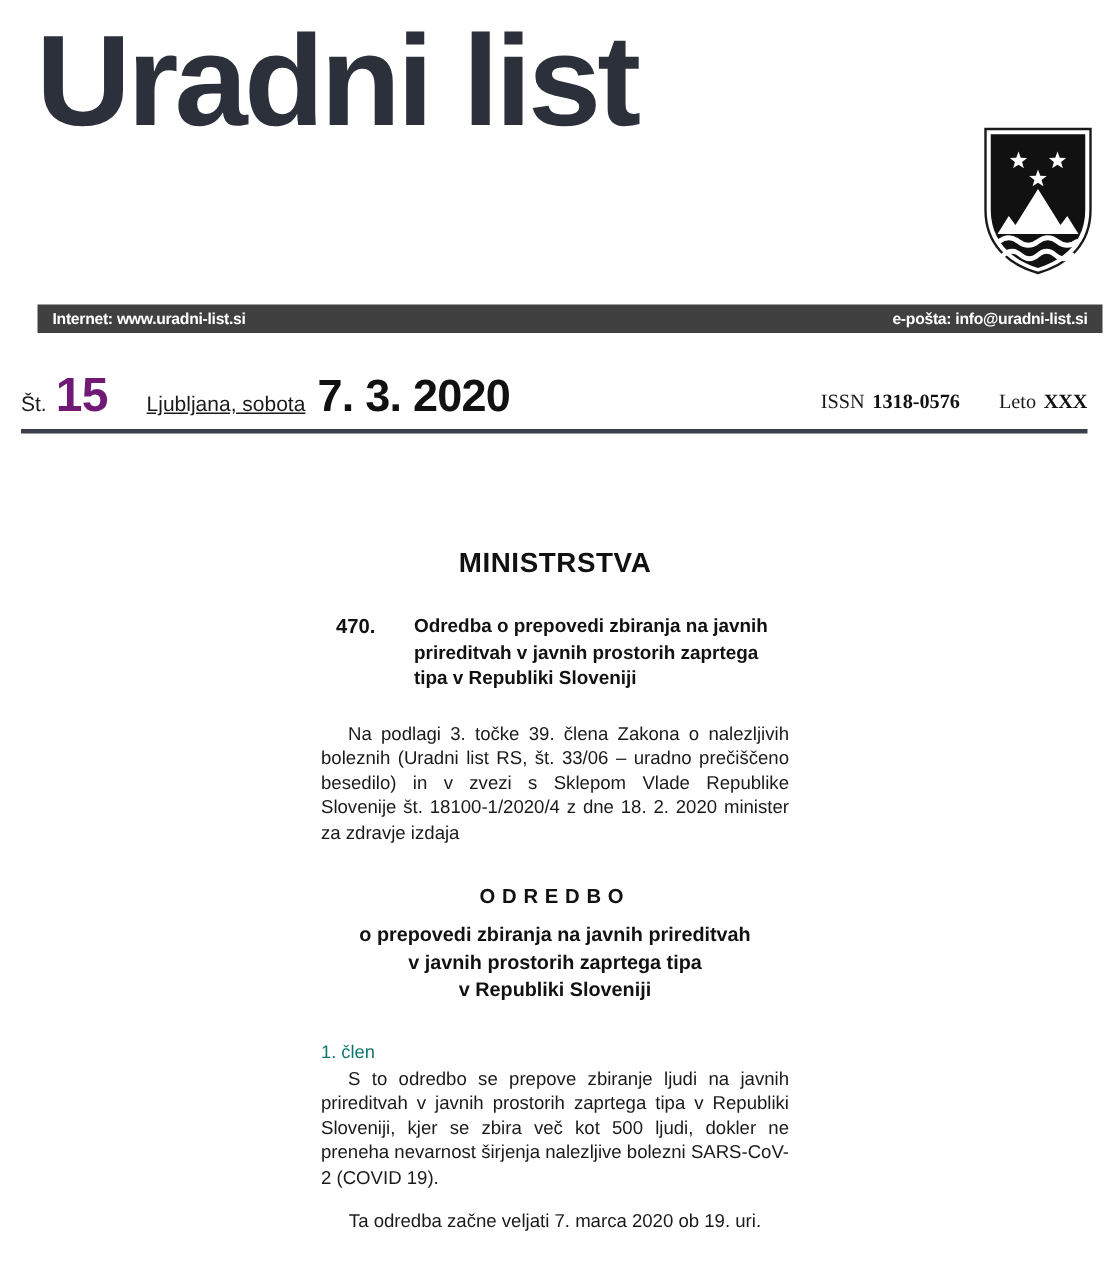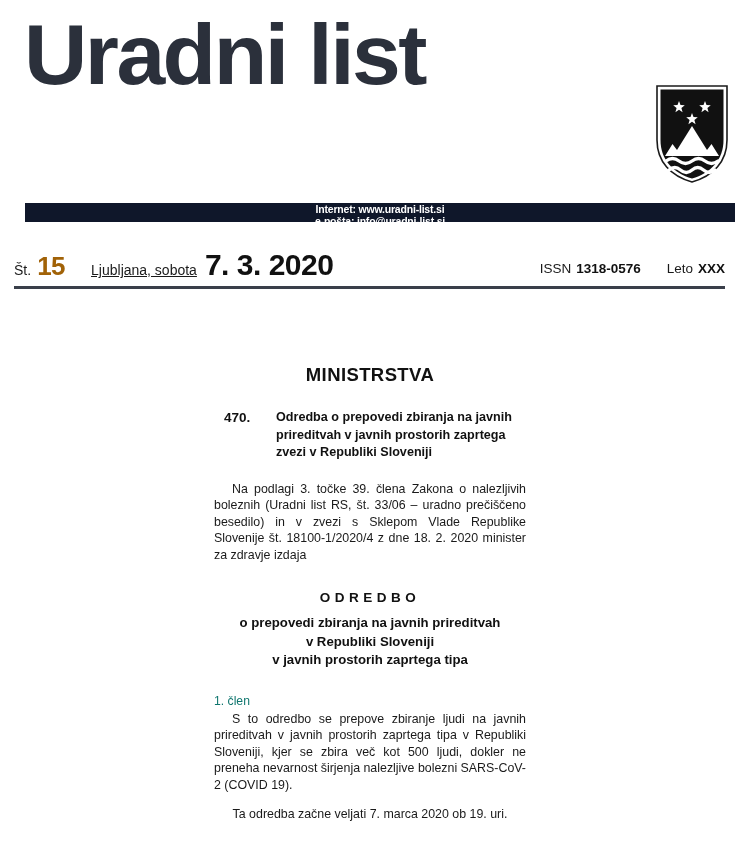--- a/index.html
+++ b/index.html
@@ -65,27 +65,26 @@
   }
   .coat-of-arms svg { display: block; width: 100%; height: 100%; }
 
   
   .contact-bar {
     position: absolute;
     left: 15px;
     top: 203px;
     width: 710px;
     height: 19px;
-    background: #0f172a;
+    background: #404040;
     display: flex;
     align-items: center;
     justify-content: space-between;
     padding: 0 10px;
     box-sizing: border-box;
-    flex-direction: column;
   }
   .contact-bar span {
     color: #ffffff;
     font-size: 10.5px;
     font-weight: bold;
     letter-spacing: -0.2px;
     white-space: nowrap;
   }
 
   
@@ -104,30 +103,31 @@
     align-items: baseline;
     white-space: nowrap;
   }
   .issue-right {
     position: absolute;
     right: 14px;
     bottom: 10px;
     display: flex;
     align-items: flex-end;
     white-space: nowrap;
+    font-family: Liberation Serif, serif;
   }
   .lbl-sm {
     font-size: 14px;
     font-weight: normal;
     color: #1a1a1a;
   }
   .num-lg {
-    font-size: 26px;
-    font-weight: bold;
-    color: #a16207;
+    font-size: 32px;
+    font-weight: bold;
+    color: #701a75;
     letter-spacing: -0.5px;
   }
   .date-lg {
     font-size: 30px;
     font-weight: bold;
     color: #111111;
     letter-spacing: -0.5px;
   }
   .lbl-md { font-size: 13.5px; font-weight: normal; color: #1a1a1a; }
   .val-md { font-size: 13.5px; font-weight: bold;   color: #111111; }
@@ -282,31 +282,31 @@
 </div>
 <div class="rule"></div>
 
 <main class="doc">
   <div class="col">
 
     <div class="section-heading">MINISTRSTVA</div>
 
     <div class="entry">
       <div class="entry-num">470.</div>
-      <div class="entry-title">Odredba o prepovedi zbiranja na javnih prireditvah v javnih prostorih zaprtega zvezi v Republiki Sloveniji</div>
+      <div class="entry-title">Odredba o prepovedi zbiranja na javnih prireditvah v javnih prostorih zaprtega tipa v Republiki Sloveniji</div>
     </div>
 
     <p class="para">Na podlagi 3. točke 39. člena Zakona o nalezljivih boleznih (Uradni list RS, št. 33/06 – uradno prečiščeno besedilo) in v zvezi s Sklepom Vlade Republike Slovenije št. 18100-1/2020/4 z dne 18. 2. 2020 minister za zdravje izdaja</p>
 
     <div class="act-kicker">ODREDBO</div>
 
     <div class="act-subtitle">
       <div>o prepovedi zbiranja na javnih prireditvah</div>
+      <div>v javnih prostorih zaprtega tipa</div>
       <div>v Republiki Sloveniji</div>
-      <div>v javnih prostorih zaprtega tipa</div>
     </div>
 
     <div class="article-label">1. člen</div>
     <p class="article-body">S to odredbo se prepove zbiranje ljudi na javnih prireditvah v javnih prostorih zaprtega tipa v Republiki Sloveniji, kjer se zbira več kot 500 ljudi, dokler ne preneha nevarnost širjenja nalezljive bolezni SARS-CoV-2 (COVID 19).</p>
 
     <p class="article-body center">Ta odredba začne veljati 7. marca 2020 ob 19. uri.</p>
 
   </div>
 </main>
 

